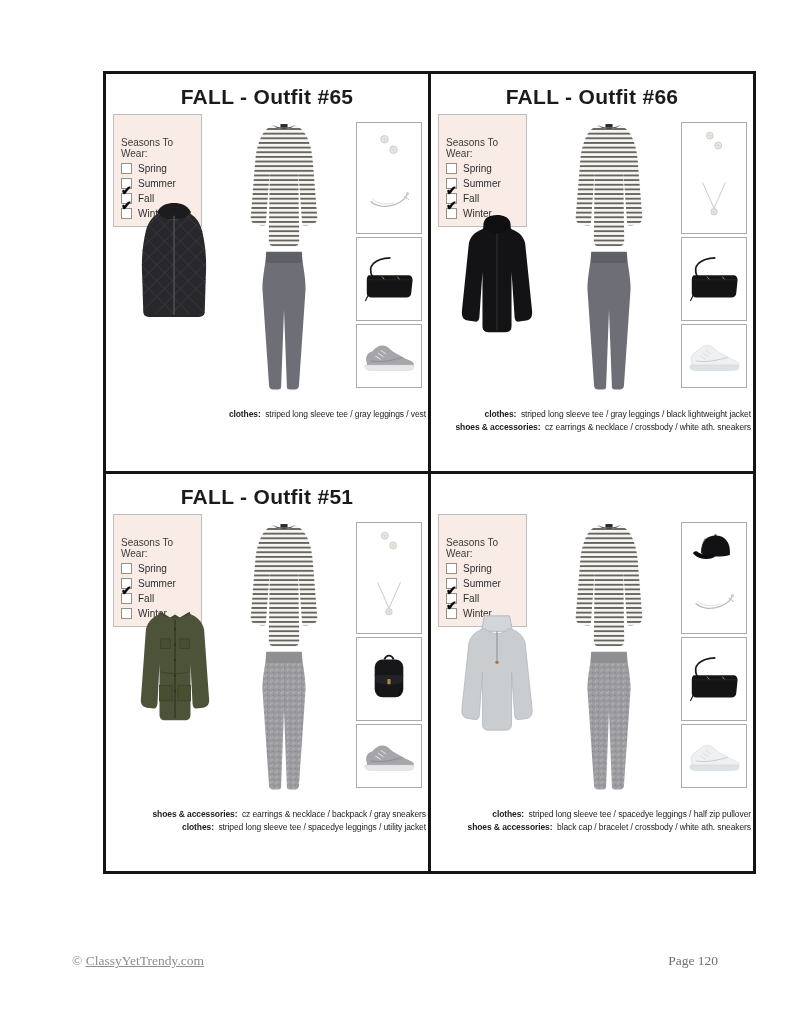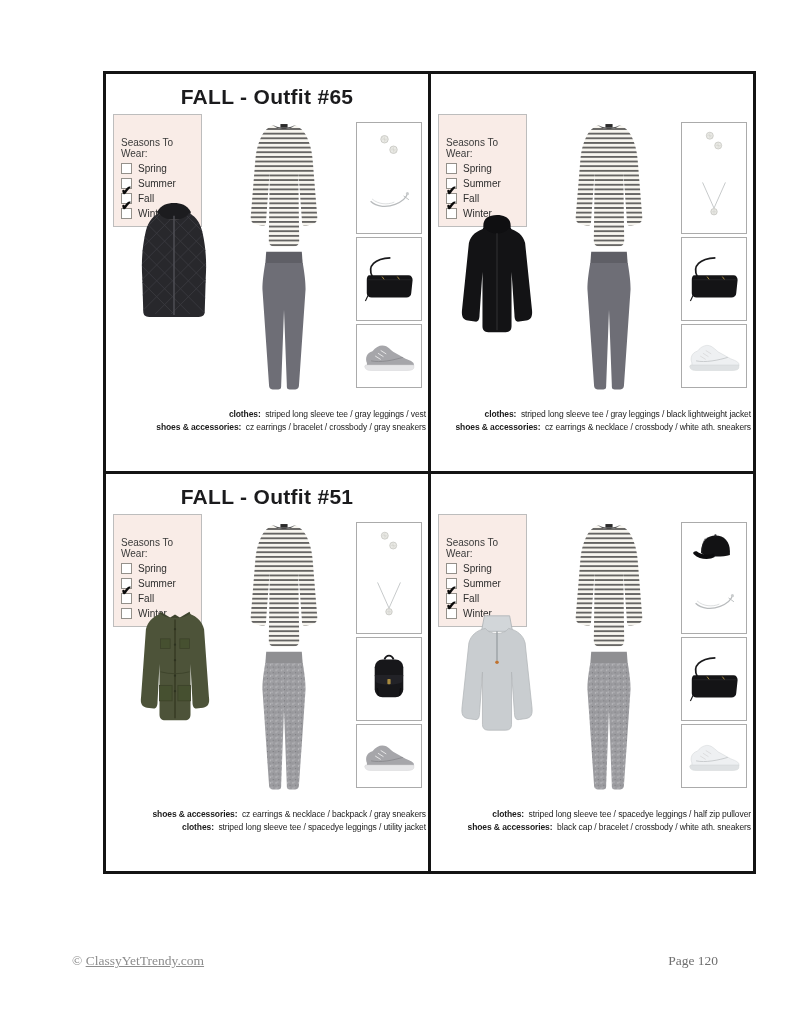--- a/index.html
+++ b/index.html
@@ -240,25 +240,25 @@
         </svg>
     </div>
     <div class="accbox acc3">
       <svg style="left:3px;top:15px" width="58" height="32">
           <use href="#sym-sneaker-gray"></use>
         </svg>
     </div>
 
     <div class="caption">
       <div><b>clothes:</b>&nbsp; <span>striped long sleeve tee / gray leggings / vest</span></div>
-      <div><b>shoes &amp; accessories:</b>&nbsp; <span>cz earrings / bracelet / crossbody / gray sneakers</span></div>
     </div>
   </section>
 
   <section class="quad" id="q2">
+    <h2 class="title">FALL - Outfit #66</h2>
     <div class="seasons">
       <div class="seasons-title">Seasons To Wear:</div>
       <div class="season-row">
         <span class="cb">
             <span class="mark"></span>
           </span>
         <span class="season-label">Spring</span>
       </div>
       <div class="season-row">
         <span class="cb">

